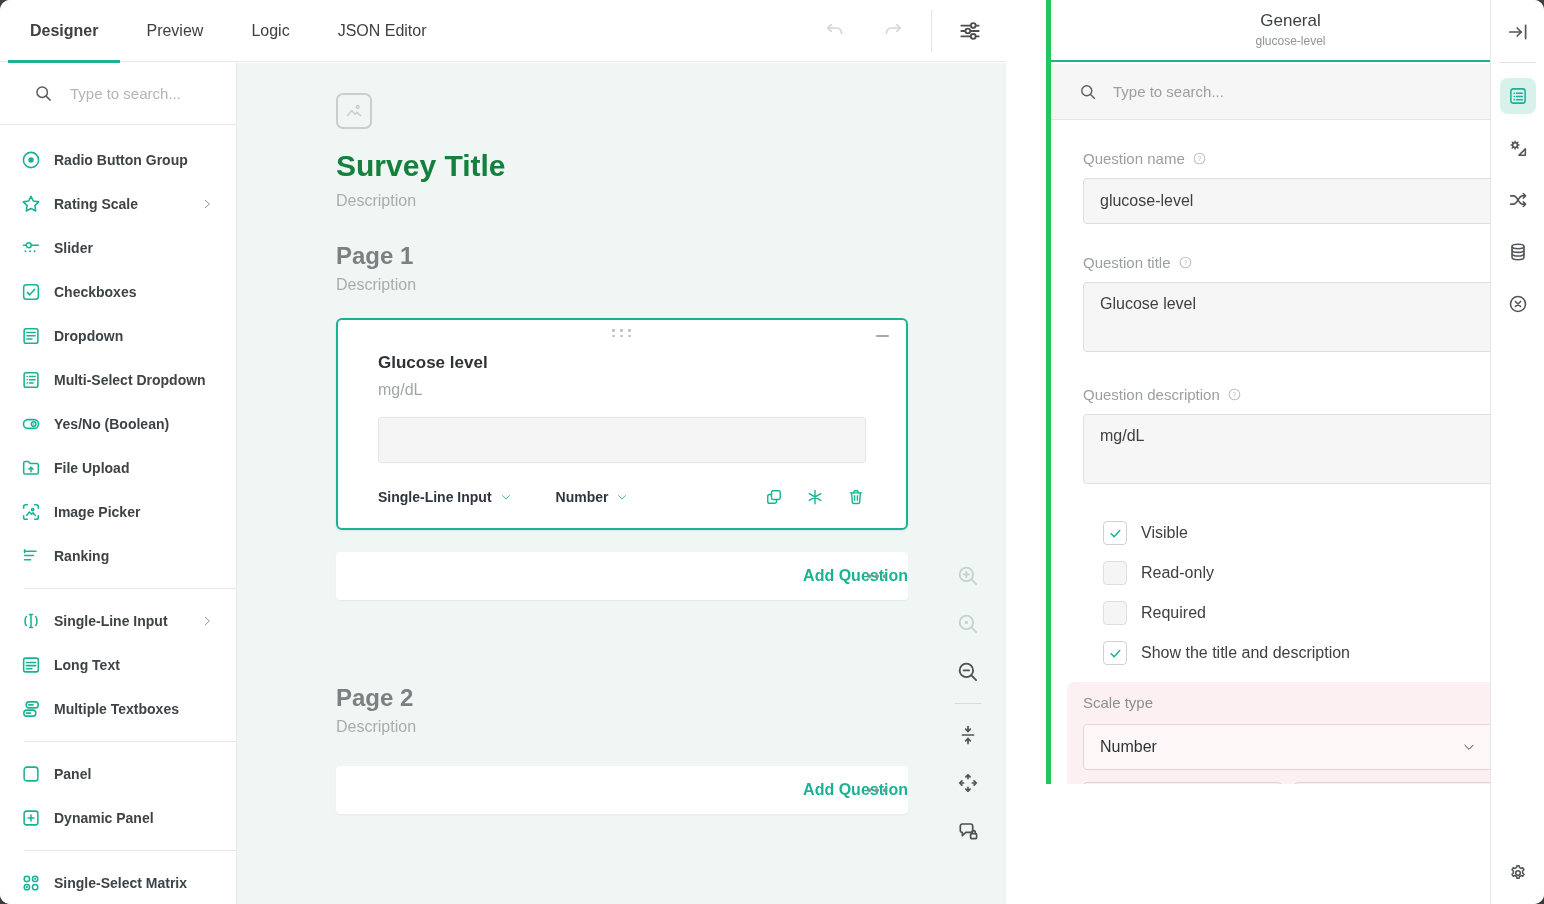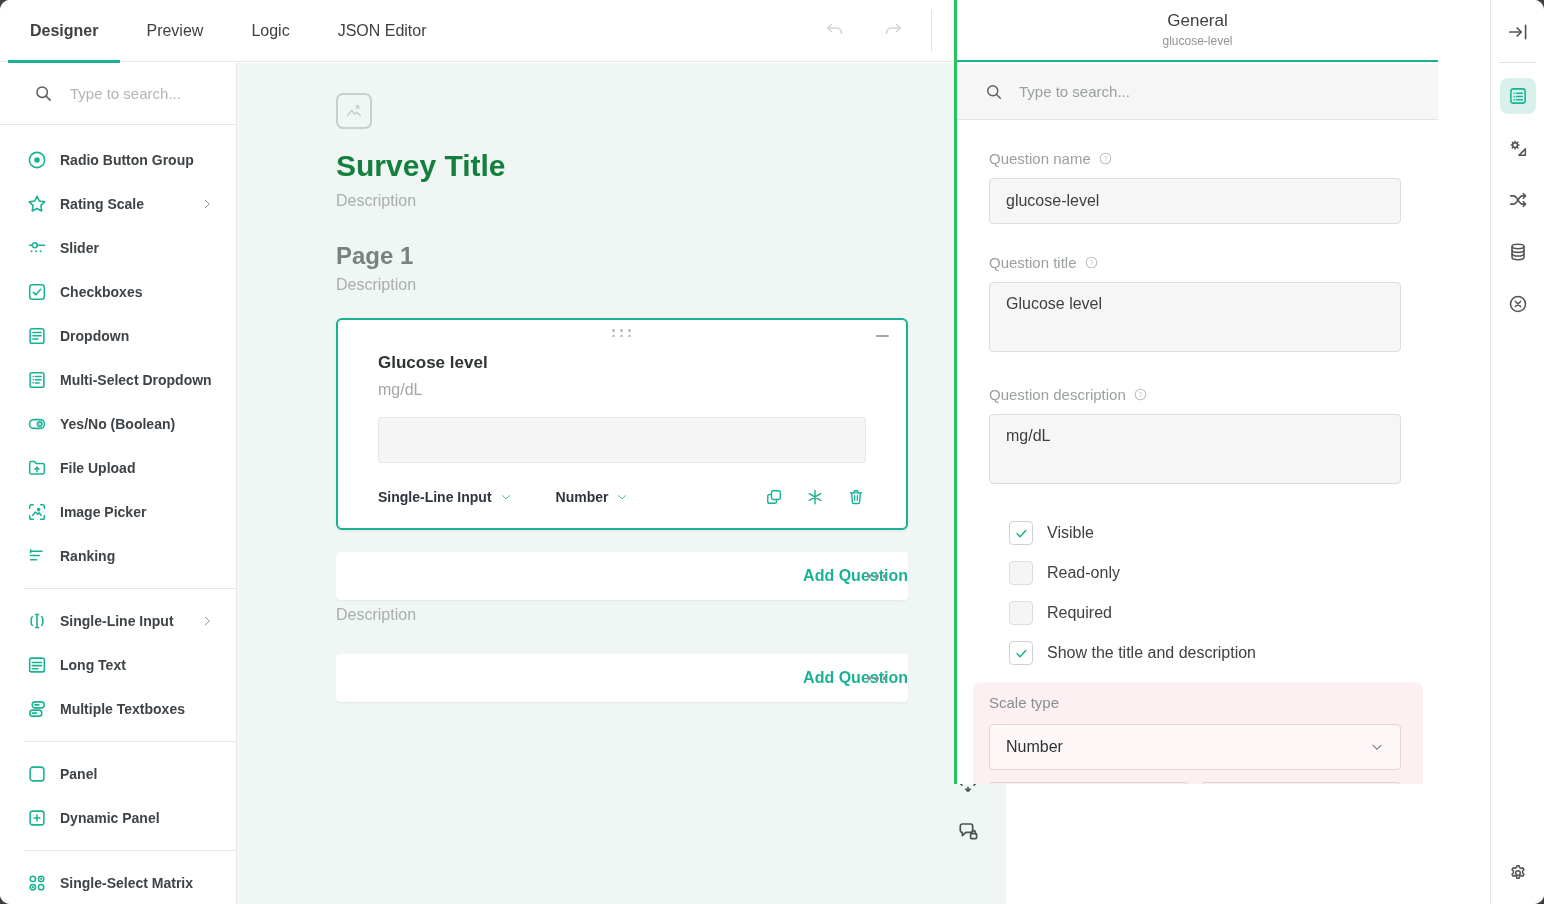--- a/index.html
+++ b/index.html
@@ -19,21 +19,21 @@
   .tb-btn.dim{color:#d3d6d5;}
   .tb-btn.dark{color:#4a4f4d;}
   .vdiv{width:1px;height:42px;background:#e4e4e4;}
 
   
   .toolbox{position:absolute;left:0;top:63px;width:237px;bottom:0;background:#fff;border-right:1px solid #e8e8e8;}
   .tb-search{height:62px;display:flex;align-items:center;padding-left:33px;gap:14px;color:#5a5f5e;border-bottom:1px solid #e8e8e8;}
   .tb-search input{border:none;outline:none;font-size:15px;color:#404040;width:140px;font-family:inherit;background:transparent;}
   .tb-search input::placeholder{color:#b1b5b4;}
   .tb-list{padding-top:13px;}
-  .tb-item{height:44px;display:flex;align-items:center;padding-left:26px;gap:12px;position:relative;cursor:pointer;}
+  .tb-item{height:44px;display:flex;align-items:center;padding-left:20px;gap:12px;position:relative;cursor:pointer;}
   .tb-ico{color:#19b394;width:22px;height:22px;}
   .tb-label{font-size:14px;font-weight:600;color:#3e4347;}
   .tb-chev{position:absolute;right:22px;color:#8f9493;}
   .tb-div{height:1px;background:#e8e8e8;margin:10px 0 10px 24px;}
 
   
   .canvas{position:absolute;left:237px;top:63px;width:769px;bottom:0;background:#eff6f4;overflow:hidden;}
   .canvas-inner{padding:30px 0 0 99px;width:671px;}
   .logo-ph{width:36px;height:36px;border:2px solid #c7d0cd;border-radius:7px;color:#c7d0cd;display:flex;align-items:center;justify-content:center;cursor:pointer;}
   .survey-title{margin-top:20px;font-size:30px;font-weight:700;color:#15803d;}
@@ -61,21 +61,21 @@
   .addq2{margin-top:30px;}
 
   
   .zoombar{position:absolute;right:18px;top:496px;width:40px;display:flex;flex-direction:column;align-items:center;gap:14px;}
   .z-btn{width:34px;height:34px;display:flex;align-items:center;justify-content:center;cursor:pointer;}
   .z-dim{color:#c6d1cd;}
   .z-dark{color:#4d5350;}
   .z-div{width:26px;height:1px;background:#d6dedb;}
 
   
-  .props{position:absolute;left:954px;top:0;width:484px;height:784px;background:#fff;border-left:3px solid #22c55e;}
+  .props{position:absolute;left:1046px;top:0;width:484px;height:784px;background:#fff;border-left:5px solid #22c55e;}
   .pp-header{height:62px;border-bottom:2px solid #19b394;text-align:center;padding-top:11px;}
   .pp-title{font-size:17px;color:#3d4143;}
   .pp-sub{margin-top:3px;font-size:12px;color:#8f9496;}
   .pp-search{position:absolute;top:64px;left:0;right:0;height:56px;background:#f6f6f6;border-bottom:1px solid #e4e4e4;display:flex;align-items:center;padding-left:27px;gap:13px;color:#5a5f5e;}
   .pp-search input{border:none;outline:none;background:transparent;font-size:15px;color:#404040;width:300px;font-family:inherit;}
   .pp-search input::placeholder{color:#9aa0a2;}
   .pp-content{position:absolute;top:120px;left:0;right:0;bottom:0;overflow:hidden;padding:0 37px 0 32px;}
   .pp-label{margin-top:28px;height:20px;display:flex;align-items:center;gap:7px;font-size:15px;color:#9a9fa0;}
   .help{color:#bcc0c1;}
   .pp-input{margin-top:10px;height:46px;width:100%;background:#f6f6f6;border:1px solid #dedede;border-radius:4px;font-size:16px;color:#404040;padding:0 16px;font-family:inherit;outline:none;}
@@ -429,20 +429,21 @@
 
       <div class="addq">
         <span class="addq-label">Add Question</span>
         <span class="addq-dots">
             <i></i>
             <i></i>
             <i></i>
           </span>
       </div>
 
+      <div class="page-title gap-p2">Page 2</div>
       <div class="page-desc">Description</div>
 
       <div class="addq addq2">
         <span class="addq-label">Add Question</span>
         <span class="addq-dots">
             <i></i>
             <i></i>
             <i></i>
           </span>
       </div>

